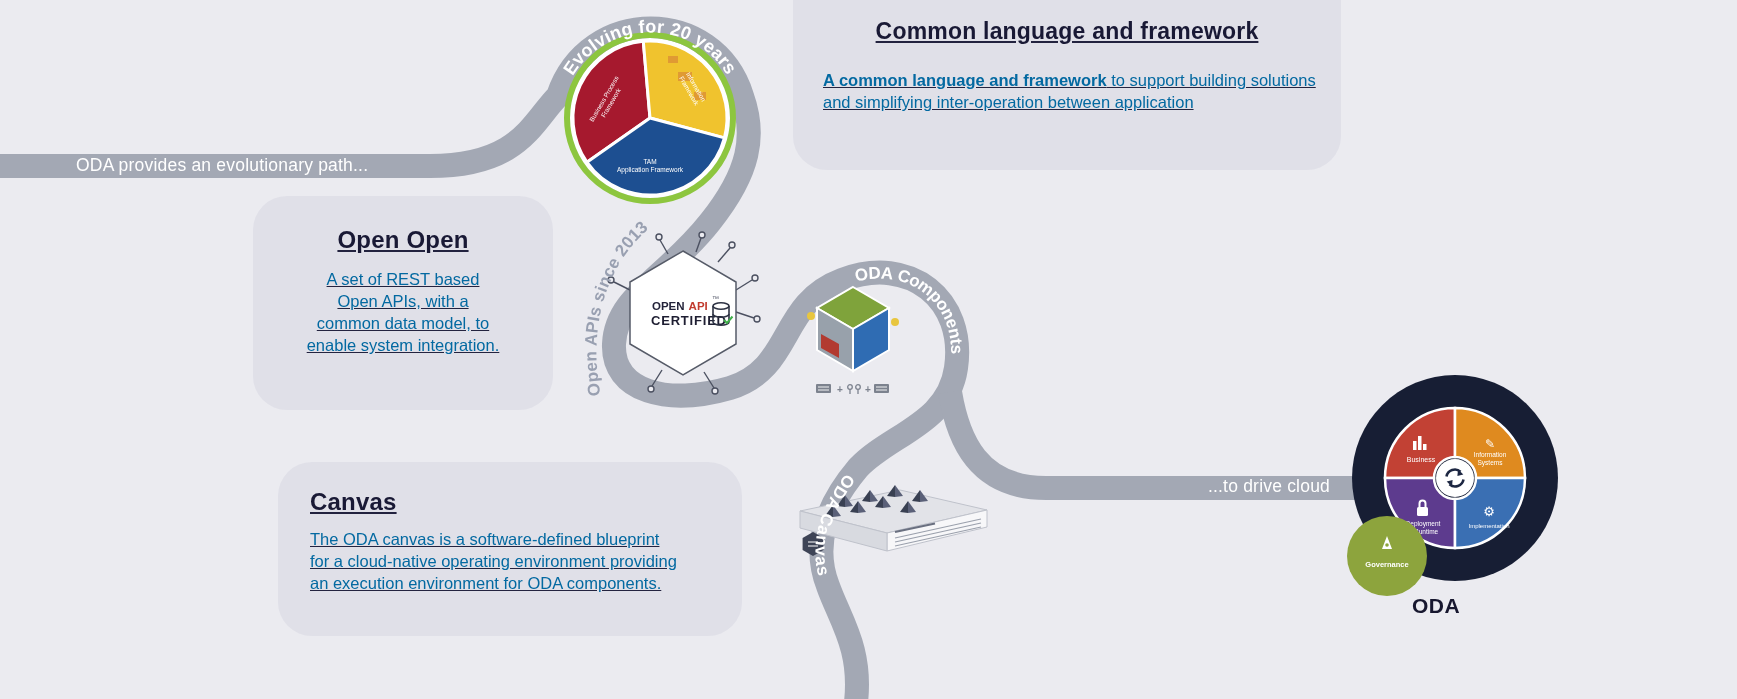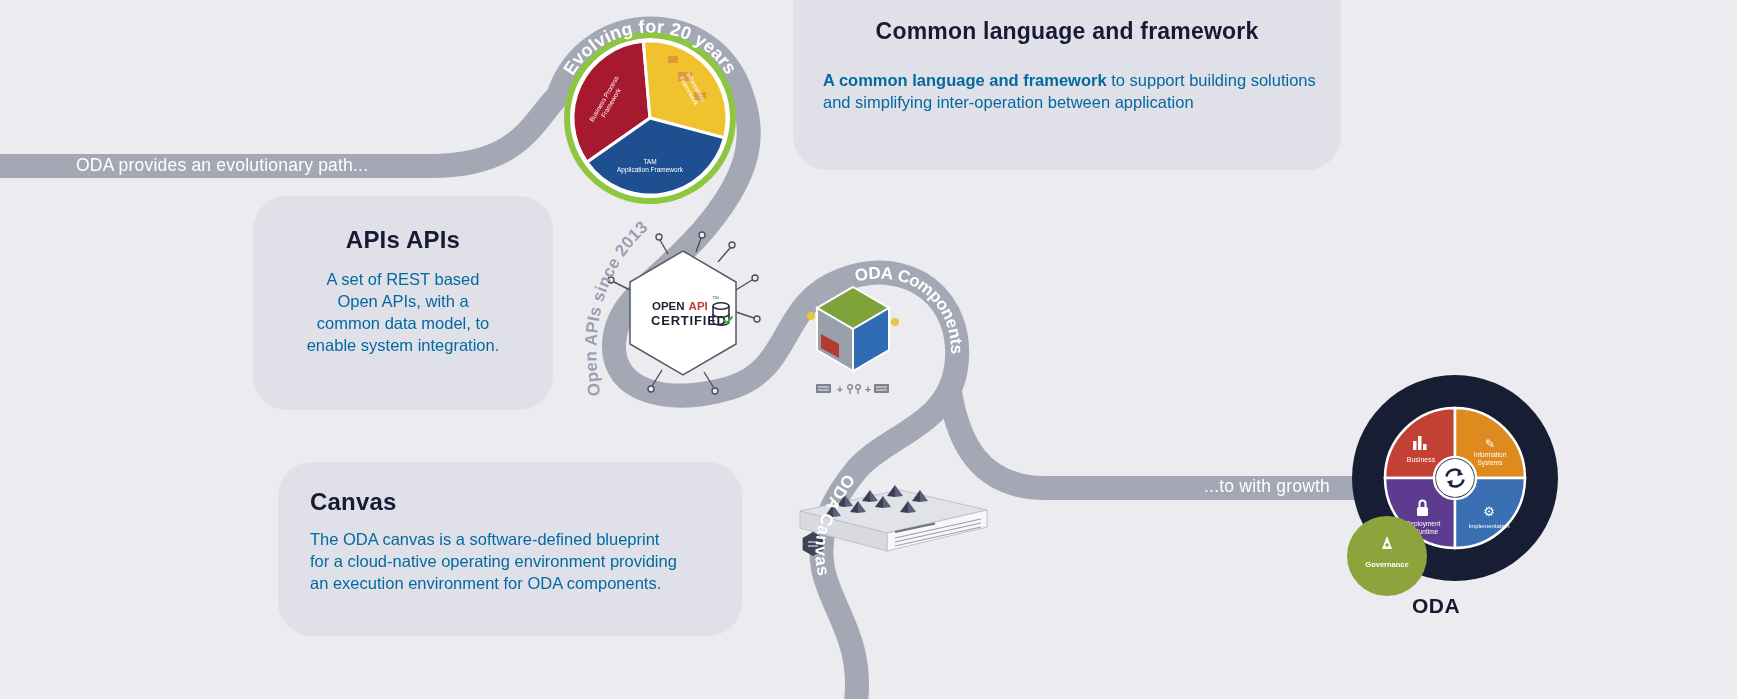--- a/index.html
+++ b/index.html
@@ -1,20 +1,20 @@
 <!DOCTYPE html>
 <html><head>
 <meta charset="utf-8">
 <style>
   html,body{margin:0;padding:0;background:#ebebf0;}
   .stage{position:relative;width:1737px;height:699px;overflow:hidden;background:#ebebf0;
          font-family:"Liberation Sans",sans-serif;}
   .layer{position:absolute;left:0;top:0;}
   .abs{position:absolute;}
-  .panel{position:absolute;background:#e0e0e8;color:#23233f;}
+  .panel{position:absolute;background:#e0e0e8;color:#23233f;text-decoration:underline;}
   .panel h2{margin:0;font-size:24px;font-weight:bold;color:#191935;letter-spacing:.2px;}
   .panel p{margin:0;font-size:16.5px;line-height:1.34;color:#0369a1;white-space:pre-line;}
   #panel-common{left:793px;top:0;width:548px;height:170px;border-radius:0 0 34px 34px;}
   #panel-common h2{margin-top:18px;text-align:center;font-size:23px;}
   #panel-common .body{margin:24px 14px 0 30px;}
   #panel-common .foot{margin:13px 14px 0 30px;font-style:italic;font-size:16px;}
   #panel-openapis{left:253px;top:196px;width:300px;height:214px;border-radius:34px;text-align:center;}
   #panel-openapis h2{margin-top:30px;}
   #panel-openapis p{margin-top:14px;}
   #panel-components{left:995px;top:238px;width:347px;height:186px;border-radius:34px;}
@@ -39,21 +39,21 @@
 
 <div class="stage">
 
   <div class="panel" id="panel-common">
     <h2>Common language and framework</h2>
     <p class="body"><b>A common language and framework</b><span style="white-space:pre-line"> to support building solutions
 and simplifying inter-operation between application</span></p>
   </div>
 
   <div class="panel" id="panel-openapis">
-    <h2>APIs APIs</h2>
+    <h2>Open Open</h2>
     <p>A set of REST based
 Open APIs, with a
 common data model, to
 enable system integration.</p>
   </div>
 
 
   <div class="panel" id="panel-canvas">
     <h2>Canvas</h2>
     <p>The ODA canvas is a software-defined blueprint
@@ -227,16 +227,16 @@
       <path id="p-comp" d="M 842 280 C 910 254 966 300 956 368"></path>
       <path id="p-canvas" d="M 858 468 C 826 506 812 545 828 586"></path>
     </defs>
     <text class="roadtext big" text-anchor="middle" dominant-baseline="central"><textPath href="#p-evolve" startOffset="50%" dominant-baseline="central">Evolving for 20 years</textPath></text>
     <text class="sincetext" text-anchor="middle" dominant-baseline="central"><textPath href="#p-since" startOffset="50%" dominant-baseline="central">Open APIs since 2013</textPath></text>
     <text class="roadtext" text-anchor="middle" dominant-baseline="central"><textPath href="#p-comp" startOffset="50%" dominant-baseline="central">ODA Components</textPath></text>
     <text class="roadtext" text-anchor="middle" dominant-baseline="central"><textPath href="#p-canvas" startOffset="50%" dominant-baseline="central">ODA Canvas</textPath></text>
   </svg>
 
   <div class="barlabel" id="bar-start">ODA provides an evolutionary path...</div>
-  <div class="barlabel" id="bar-end">...to with growth</div>
+  <div class="barlabel" id="bar-end">...to drive cloud</div>
   <div id="oda-label">ODA</div>
 
 </div>
 
 </body></html>

